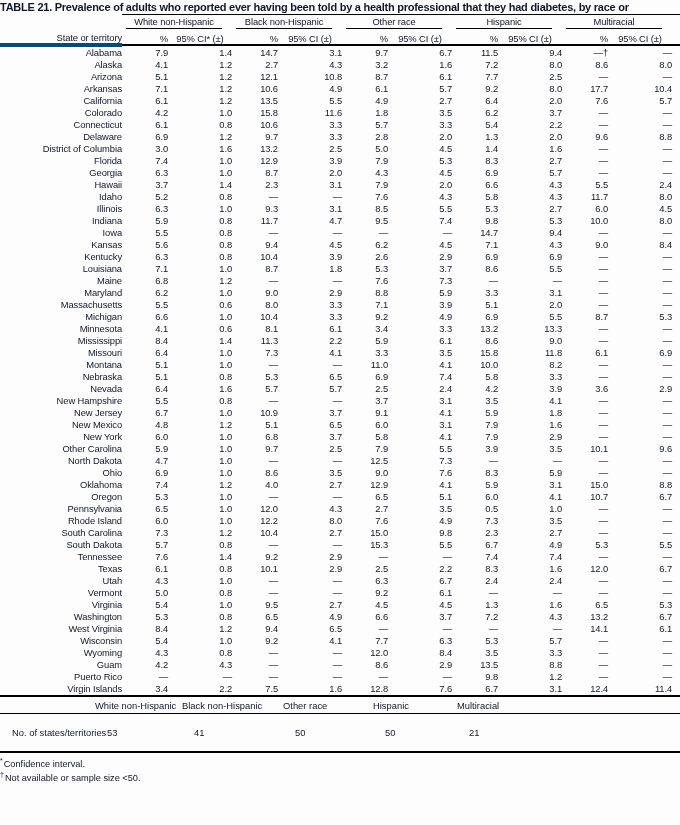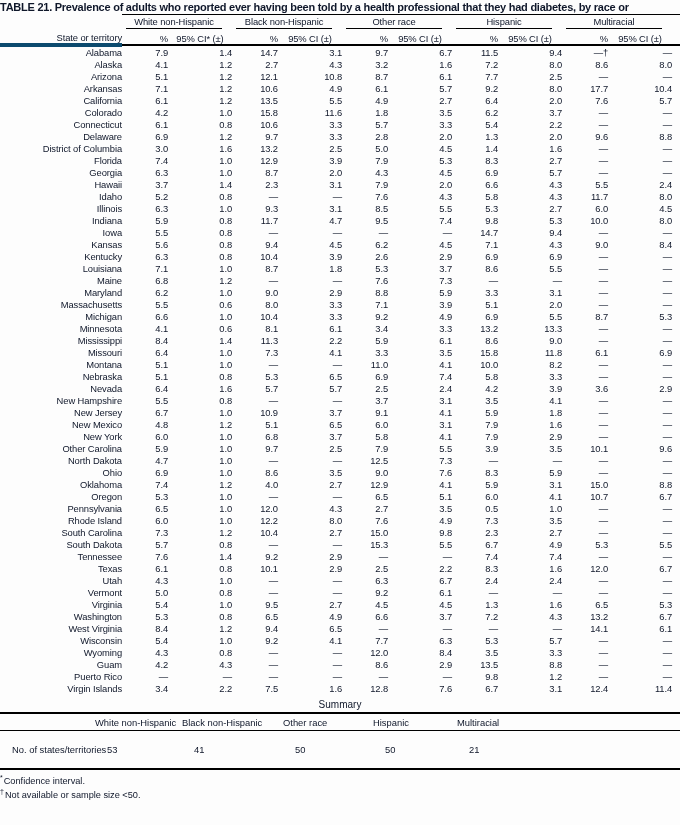--- a/index.html
+++ b/index.html
@@ -846,21 +846,20 @@
           <td class="ci">7.6</td>
           <td class="pct">6.7</td>
           <td class="ci">3.1</td>
           <td class="pct">12.4</td>
           <td class="ci">11.4</td>
           <td class="sp"></td>
         </tr>
       </tbody>
   </table>
 
-  <div class="summary-label">Summary</div>
 
   <table class="summary">
     <colgroup>
       <col style="width:95px">
         <col style="width:87px">
         <col style="width:101px">
       <col style="width:90px">
         <col style="width:84px">
         <col style="width:223px">
     </colgroup>

